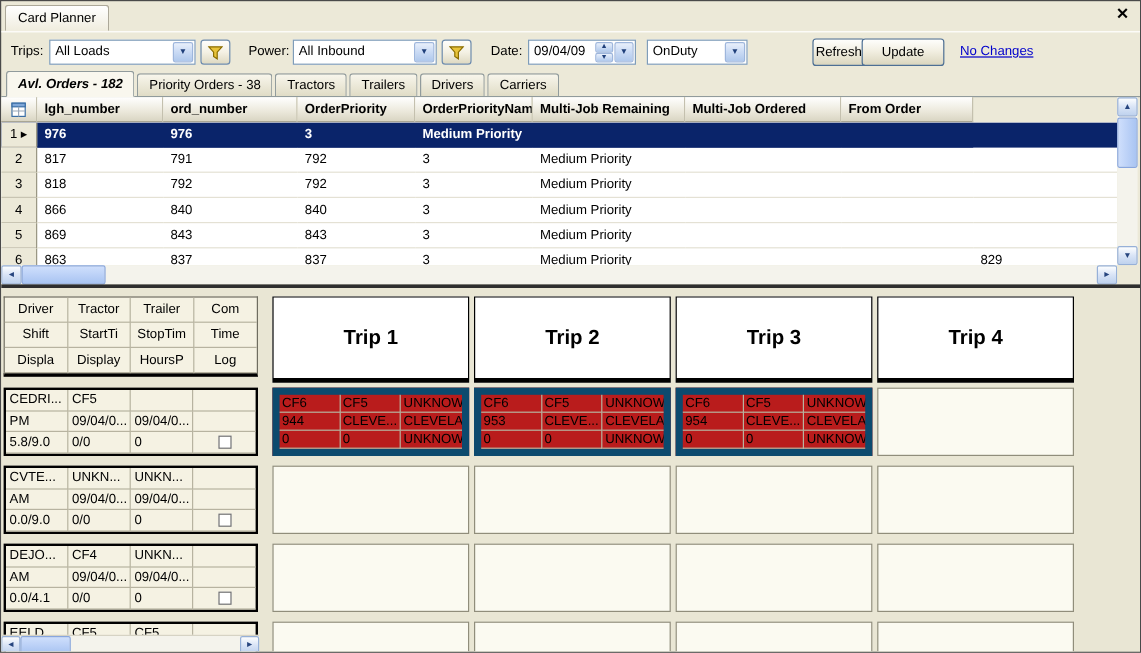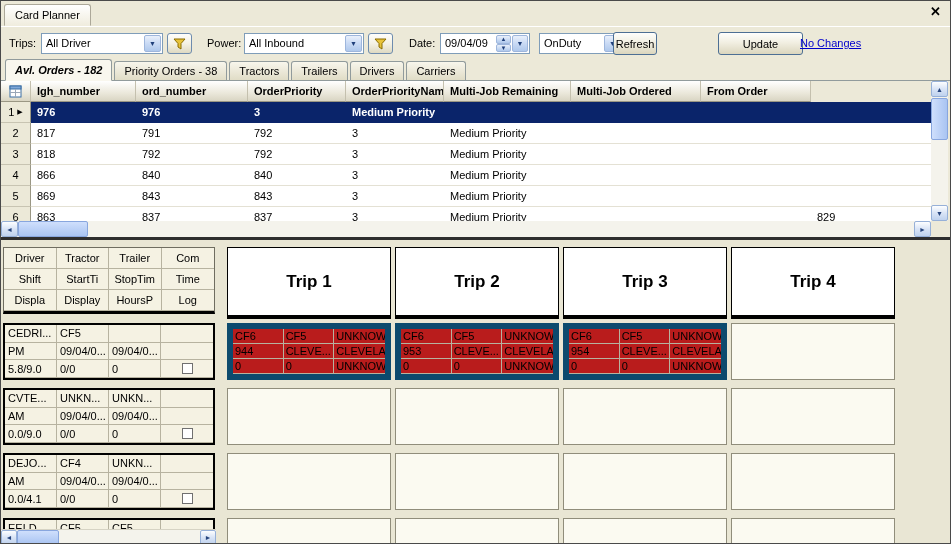--- a/index.html
+++ b/index.html
@@ -112,21 +112,21 @@
 <div id="win">
 
   <div class="abs doc-tab">
     <span>Card Planner</span>
   </div>
   <div class="abs close-x">✕</div>
 
   <div class="abs toolbar">
     <span class="abs tb-lbl" style="left:8px">Trips:</span>
     <div class="abs combo" style="left:40px;width:122px">
-      <span class="combo-val">All Driver</span>
+      <span class="combo-val">All Loads</span>
       <span class="drop-btn">▼</span>
     </div>
     <div class="abs tool-btn" style="left:166px;width:25px">
       <svg width="13" height="12" viewBox="0 0 13 12">
         <path d="M1 1 h11 L8 5.5 V11 L5 9 V5.5 Z" fill="#E8C33A" stroke="#8A6D00" stroke-width="1"></path>
       </svg>
     </div>
 
     <span class="abs tb-lbl" style="left:206px">Power:</span>
     <div class="abs combo" style="left:243px;width:120px">
@@ -147,22 +147,22 @@
         <div>▼</div>
       </span>
       <span class="drop-btn" style="width:16px">▼</span>
     </div>
 
     <div class="abs combo" style="left:538px;width:84px">
       <span class="combo-val">OnDuty</span>
       <span class="drop-btn">▼</span>
     </div>
 
-    <div class="abs xp-btn" style="left:612px;width:44px">Refresh</div>
-    <div class="abs xp-btn" style="left:717px;width:85px">Update</div>
+    <div class="abs xp-btn" style="left:676px;width:44px">Refresh</div>
+    <div class="abs xp-btn" style="left:717px;width:69px">Update</div>
     <span class="abs link" style="left:799px">No Changes</span>
   </div>
 
   <div class="abs tabbar">
     <div class="tab active">Avl. Orders - 182</div>
     <div class="tab">Priority Orders - 38</div>
     <div class="tab">Tractors</div>
     <div class="tab">Trailers</div>
     <div class="tab">Drivers</div>
     <div class="tab">Carriers</div>

